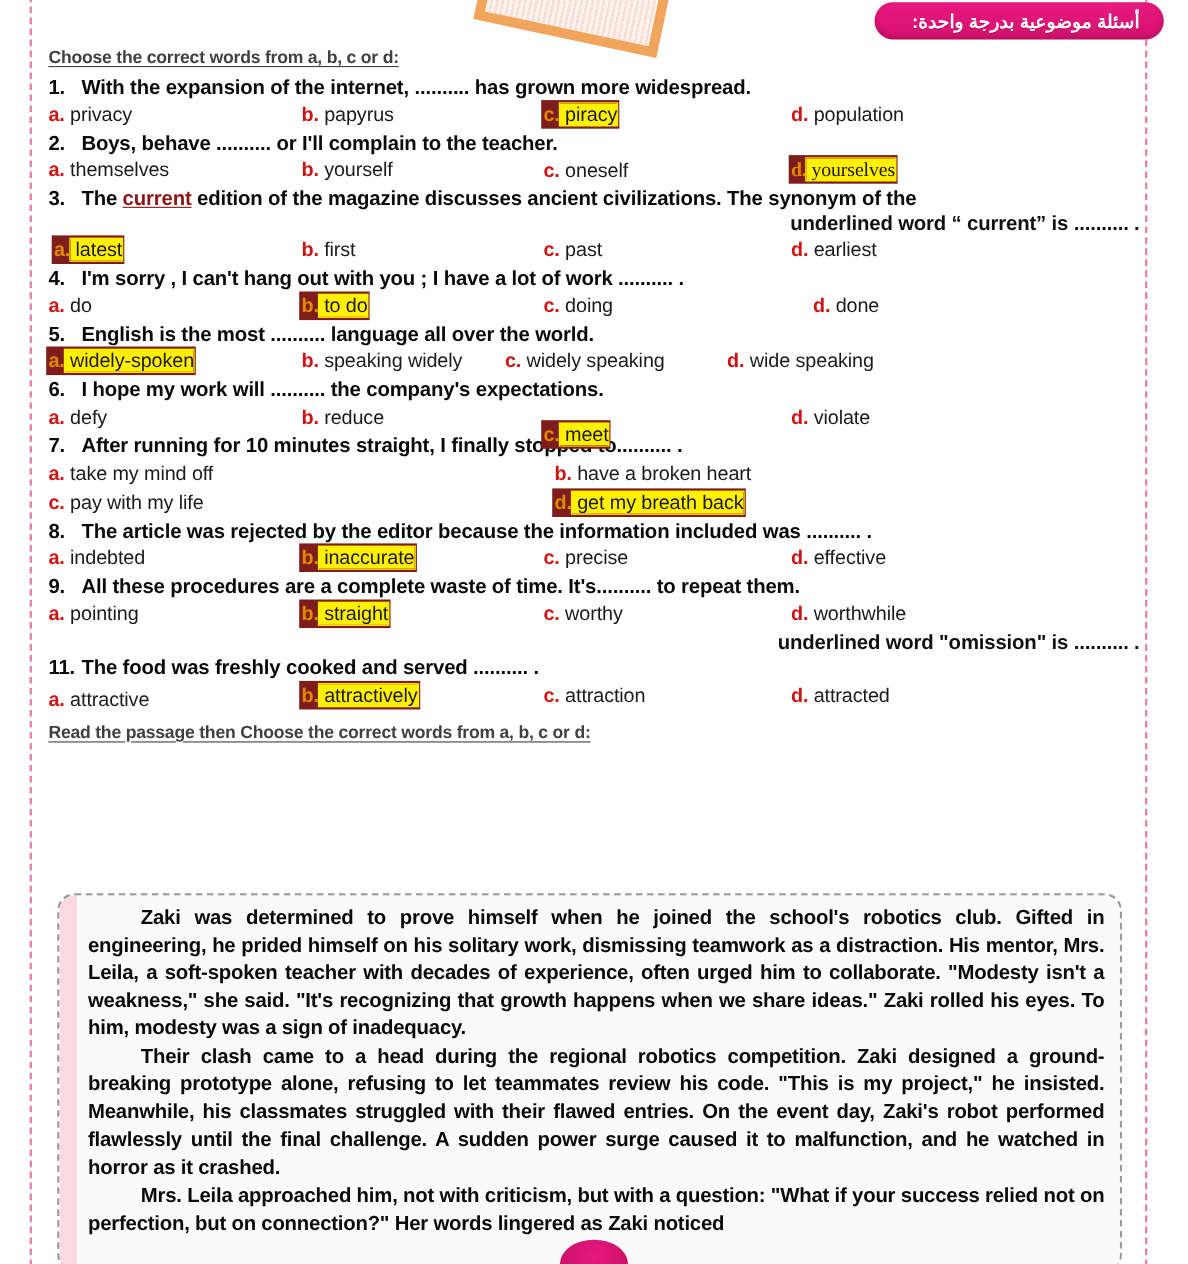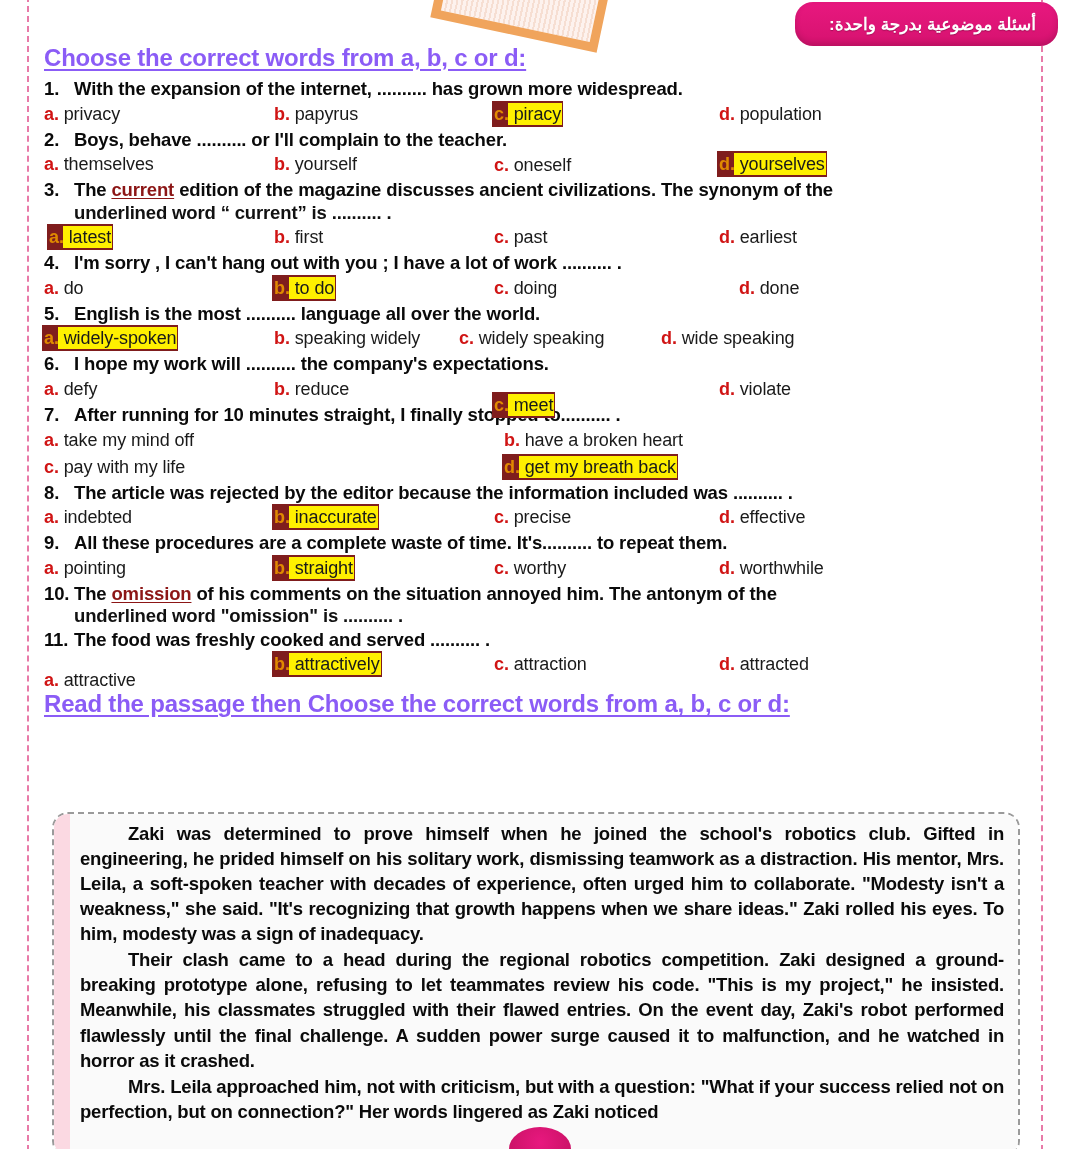--- a/index.html
+++ b/index.html
@@ -44,21 +44,21 @@
     border: 9px solid #f0a45c;
     transform: rotate(12deg);
     box-sizing: border-box;
   }
 
   
   .banner {
     position: absolute;
     right: 22px;
     top: 2px;
-    height: 44px;
+    height: 34px;
     padding: 0 22px 0 34px;
     display: flex;
     align-items: center;
     justify-content: flex-end;
     background: linear-gradient(180deg, #e8187f 0%, #d6126f 100%);
     border-radius: 18px;
     box-shadow: inset 0 -3px 6px rgba(0,0,0,.15);
   }
   .banner-text {
     color: #ffffff;
@@ -71,22 +71,22 @@
 
   
   .content {
     position: absolute;
     left: 44px;
     top: 44px;
     width: 992px;
   }
 
   .section-heading {
-    color: #8b5cf6;
-    font-size: 24px;
+    color: #404040;
+    font-size: 16px;
     font-weight: bold;
     text-decoration: underline;
     text-underline-offset: 3px;
     letter-spacing: -0.2px;
     margin: 0 0 6px 0;
     white-space: nowrap;
   }
   .section-heading.second {
     margin-top: 12px;
     margin-bottom: 8px;
@@ -118,20 +118,21 @@
     text-decoration: underline;
     color: #8c1616;
     text-underline-offset: 2px;
   }
   .q-cont {
     padding-left: 30px;
     font-size: 18.5px;
     font-weight: bold;
     line-height: 1.22;
     letter-spacing: -0.15px;
+    text-align: right;
   }
 
   
   .opts {
     position: relative;
     height: 27px;
     padding-left: 30px;
   }
   .opts.two-row {
     height: 54px;
@@ -245,21 +246,21 @@
       </div>
       <div class="q">
         <div class="q-stem">
           <span class="q-num">2.</span>
           <span class="q-text">Boys, behave .......... or I'll complain to the teacher.</span>
         </div>
         <div class="opts">
           <div class="opt" style="left: 0px; top: 0px;"><span class="ltr">a.</span><span class="txt"> themselves</span></div>
           <div class="opt" style="left: 230px; top: 0px;"><span class="ltr">b.</span><span class="txt"> yourself</span></div>
           <div class="opt" style="left: 450px; top: 1px;"><span class="ltr">c.</span><span class="txt"> oneself</span></div>
-          <div class="opt hl" style="left: 675px; top: 0px;"><span class="ltr">d.</span><span class="txt"> yourselves</span></div>
+          <div class="opt hl" style="left: 675px; top: 0px; font-family: Liberation Serif, serif;"><span class="ltr">d.</span><span class="txt"> yourselves</span></div>
         </div>
       </div>
       <div class="q">
         <div class="q-stem">
           <span class="q-num">3.</span>
           <span class="q-text">The <span class="u">current</span> edition of the magazine discusses ancient civilizations. The synonym of the</span>
         </div>
         <div class="q-cont">underlined word “ <span class="u">current</span>” is .......... .</div>
         <div class="opts">
           <div class="opt hl" style="left: 5px; top: 0px;"><span class="ltr">a.</span><span class="txt"> latest</span></div>
@@ -334,33 +335,29 @@
           <span class="q-text">All these procedures are a complete waste of time. It's.......... to repeat them.</span>
         </div>
         <div class="opts">
           <div class="opt" style="left: 0px; top: 0px;"><span class="ltr">a.</span><span class="txt"> pointing</span></div>
           <div class="opt hl" style="left: 230px; top: 0px;"><span class="ltr">b.</span><span class="txt"> straight</span></div>
           <div class="opt" style="left: 450px; top: 0px;"><span class="ltr">c.</span><span class="txt"> worthy</span></div>
           <div class="opt" style="left: 675px; top: 0px;"><span class="ltr">d.</span><span class="txt"> worthwhile</span></div>
         </div>
       </div>
       <div class="q">
-        <div class="q-stem">
-          <span class="q-num">10.</span>
-          <span class="q-text">The <span class="u">omission</span> of his comments on the situation annoyed him. The antonym of the</span>
-        </div>
         <div class="q-cont">underlined word "<span class="u">omission</span>" is .......... .</div>
       </div>
       <div class="q">
         <div class="q-stem">
           <span class="q-num">11.</span>
           <span class="q-text">The food was freshly cooked and served .......... .</span>
         </div>
         <div class="opts">
-          <div class="opt" style="left: 0px; top: 16px;"><span class="ltr">a.</span><span class="txt"> attractive</span></div>
+          <div class="opt" style="left: 0px; top: 4px;"><span class="ltr">a.</span><span class="txt"> attractive</span></div>
           <div class="opt hl" style="left: 230px; top: 0px;"><span class="ltr">b.</span><span class="txt"> attractively</span></div>
           <div class="opt" style="left: 450px; top: 0px;"><span class="ltr">c.</span><span class="txt"> attraction</span></div>
           <div class="opt" style="left: 675px; top: 0px;"><span class="ltr">d.</span><span class="txt"> attracted</span></div>
         </div>
       </div>
     </div>
 
   <div class="section-heading second">Read the passage then Choose the correct words from a, b, c or d:</div>
 
 </div>

